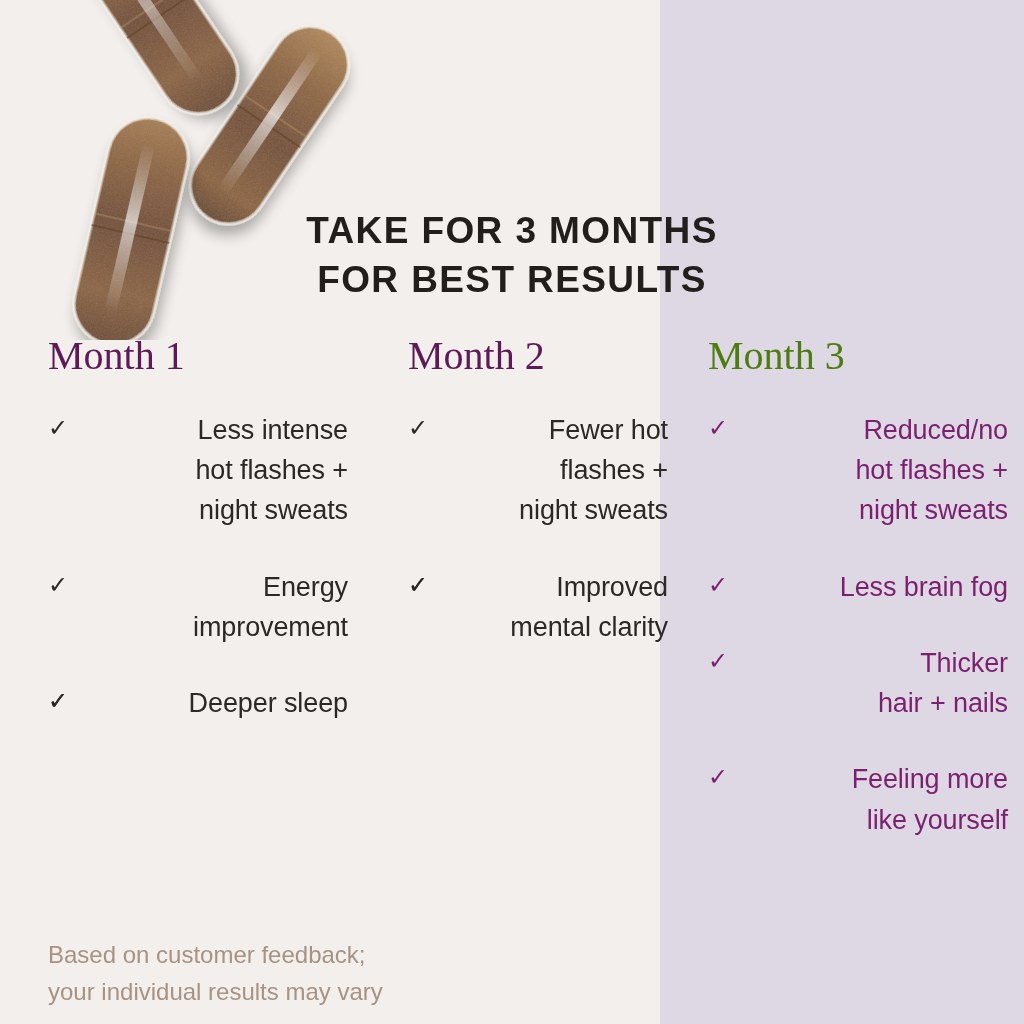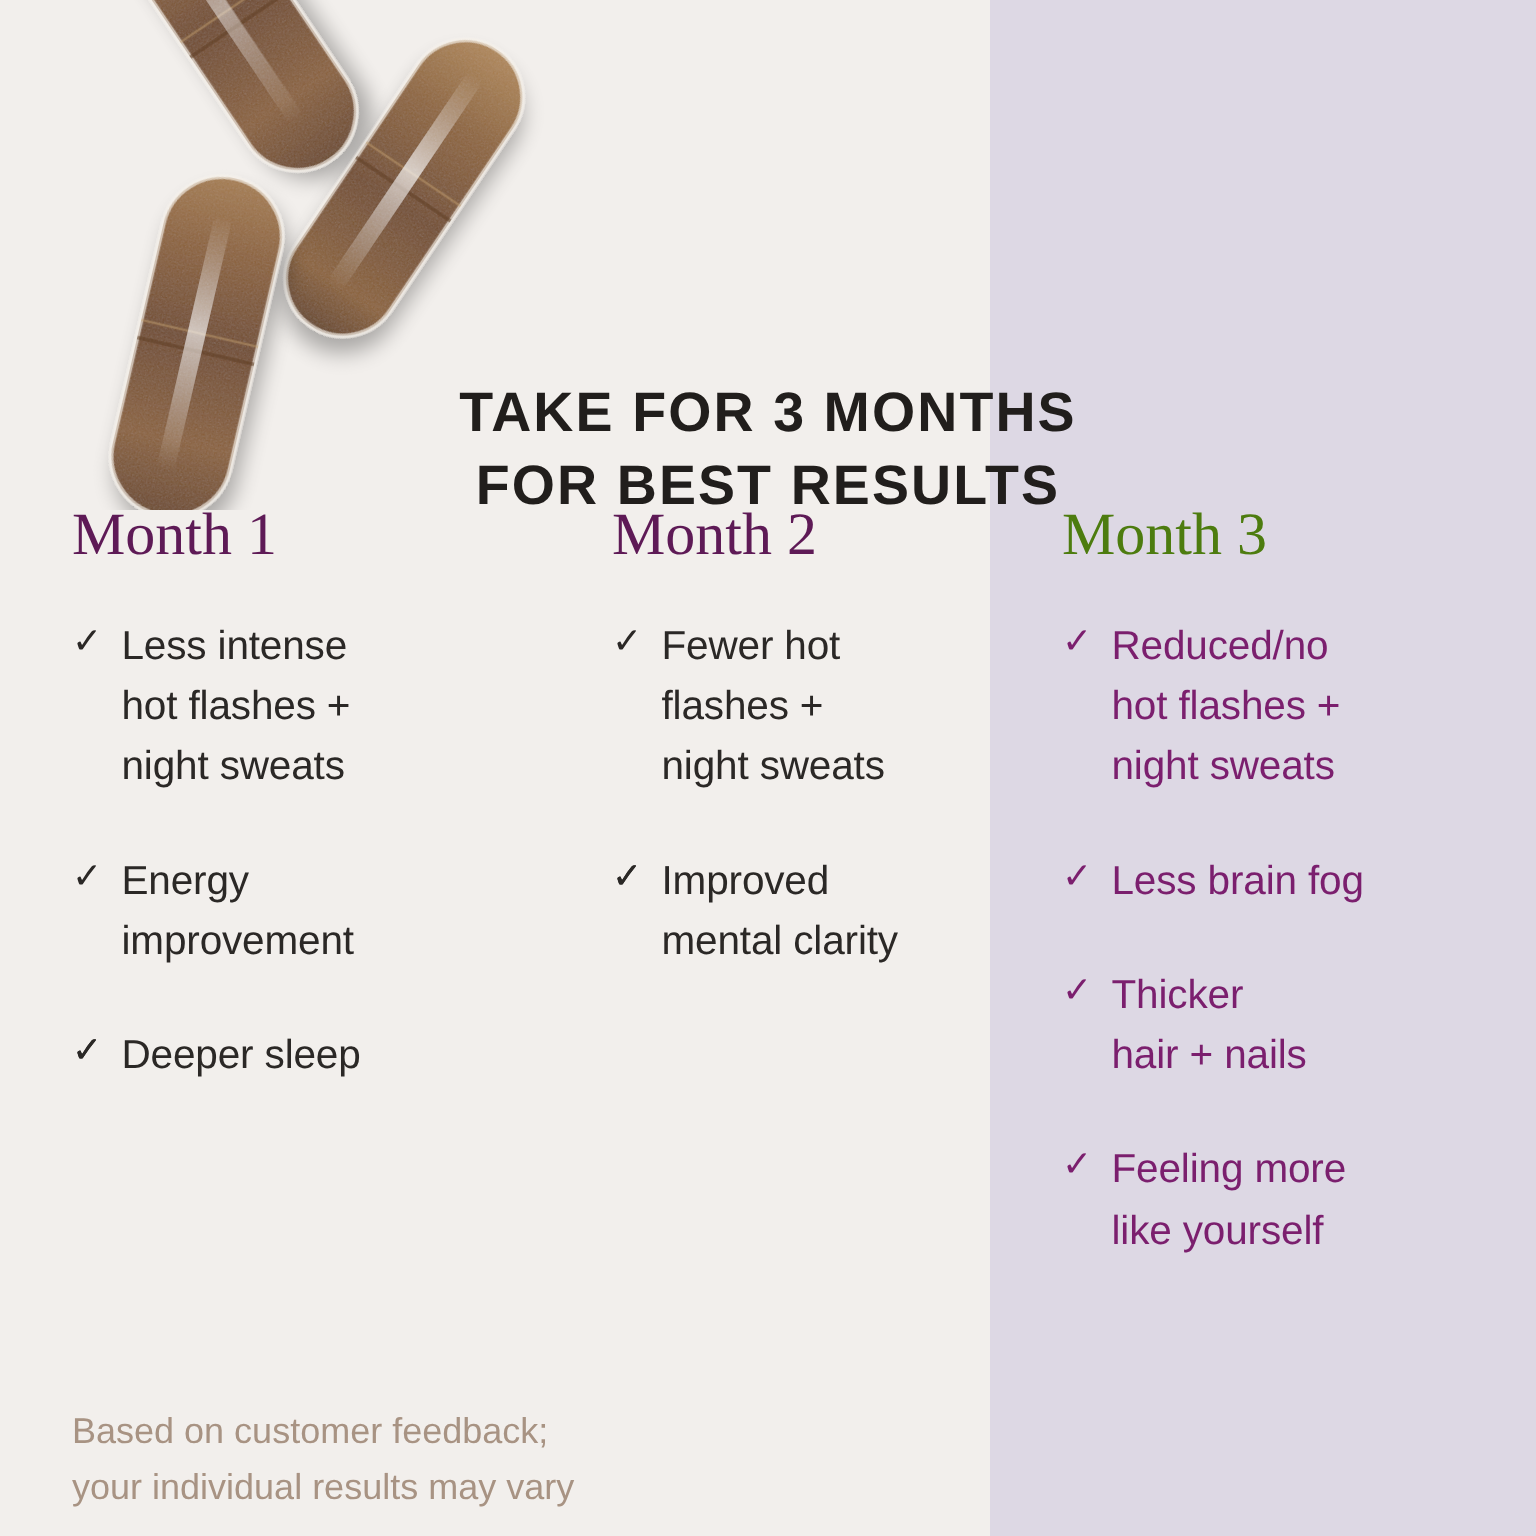--- a/index.html
+++ b/index.html
@@ -36,21 +36,20 @@
   .headline {
     position:absolute;
     top:206px; left:0;
     width:1024px;
     text-align:center;
     color:#211E1C;
     font-weight:bold;
     font-size:37px;
     line-height:1.33;
     letter-spacing:1.4px;
-    margin-top:44px;
   }
   .headline .line { display:block; white-space:nowrap; }
 
   
   .columns {
     position:absolute;
     top:336px; left:0;
     width:1024px; height:600px;
   }
   .col { position:absolute; top:0; }
@@ -79,21 +78,21 @@
   .bullet:last-child { margin-bottom:0; }
 
   .bullet .check {
     position:absolute;
     left:0; top:-1px;
     font-size:24px;
     line-height:1.6;
     font-weight:500;
   }
 
-  .bullet .btext { display:block; white-space:pre-line; }
+  .bullet .btext { display:block; white-space:pre-line;text-align:right; }
 
   
   .col-1 .col-heading, .col-2 .col-heading { color:#5E1A56; }
   .col-3 .col-heading { color:#4d7c0f; }
 
   .col-1 .bullet, .col-2 .bullet { color:#2B2826; }
   .col-3 .bullet { color:#7B1F6E; }
 
   
   .disclaimer {

